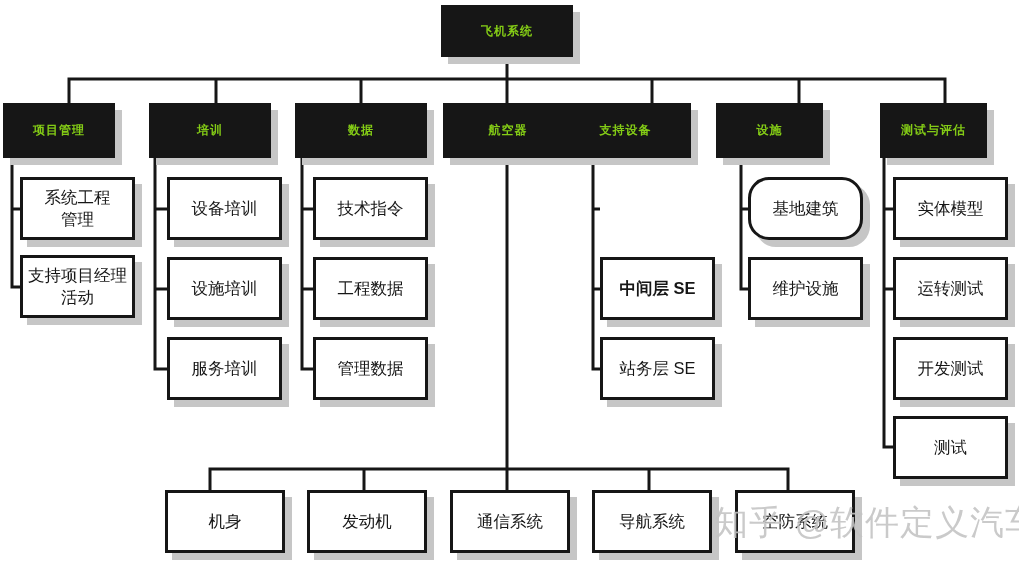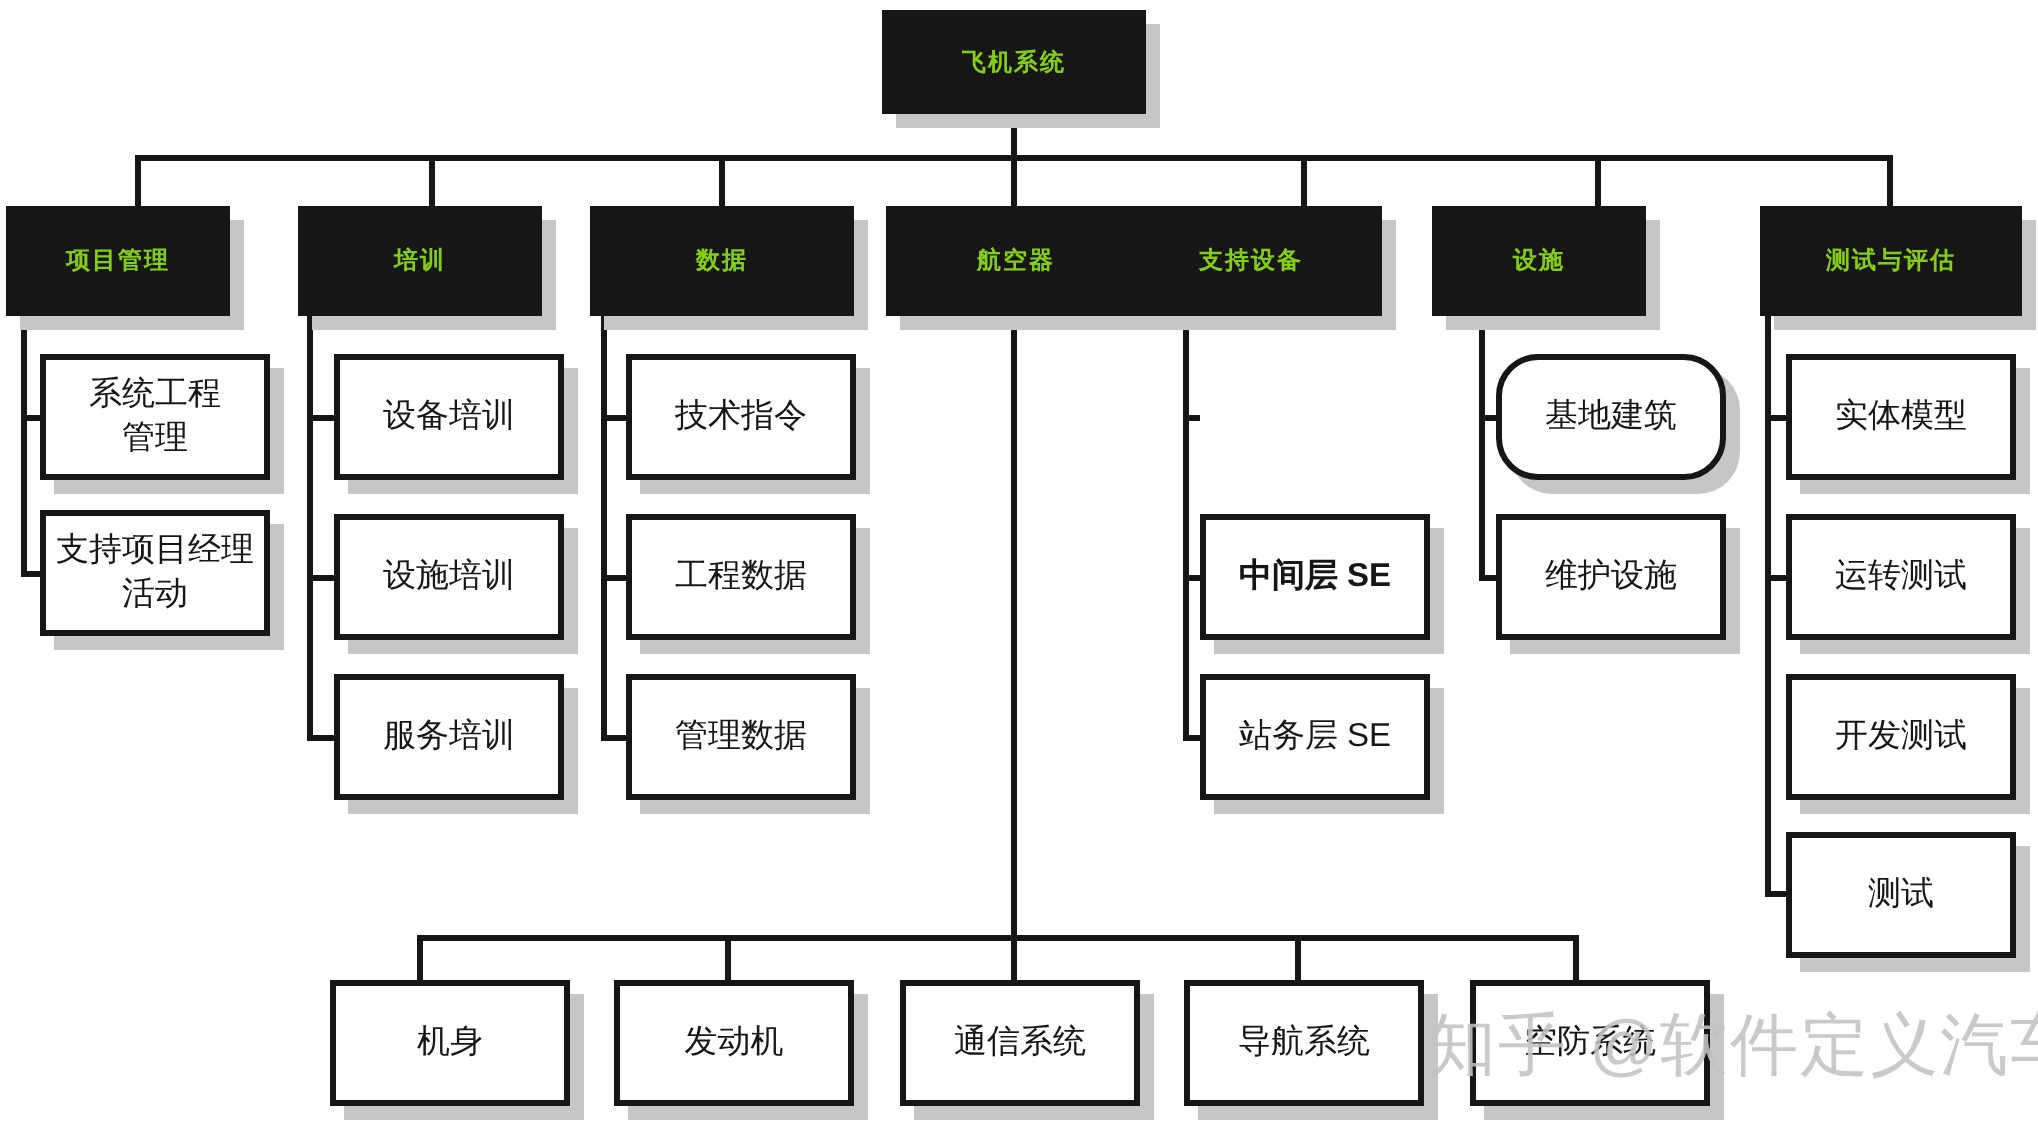--- a/index.html
+++ b/index.html
@@ -76,21 +76,21 @@
   </svg>
 
   <div class="box black" style="left:441px; top:5px; width:132px; height:52px;">飞机系统</div>
 
   <div class="box black lv2" style="left:3px;   width:112px;">项目管理</div>
   <div class="box black lv2" style="left:149px; width:122px;">培训</div>
   <div class="box black lv2" style="left:295px; width:132px;">数据</div>
   <div class="box black lv2" style="left:443px; width:130px;">航空器</div>
   <div class="box black lv2" style="left:560px; width:131px;">支持设备</div>
   <div class="box black lv2" style="left:692px; width:107px;margin-left:24px;">设施</div>
-  <div class="box black lv2" style="left:880px; width:131px;">测试与评估</div>
+  <div class="box black lv2" style="left:880px; width:107px;">测试与评估</div>
 
   <div class="box white leaf" style="left:20px; top:177px;">系统工程
 管理</div>
   <div class="box white leaf" style="left:20px; top:255px;">支持项目经理
 活动</div>
 
   <div class="box white leaf" style="left:167px; top:177px;">设备培训</div>
   <div class="box white leaf" style="left:167px; top:257px;">设施培训</div>
   <div class="box white leaf" style="left:167px; top:337px;">服务培训</div>
 

